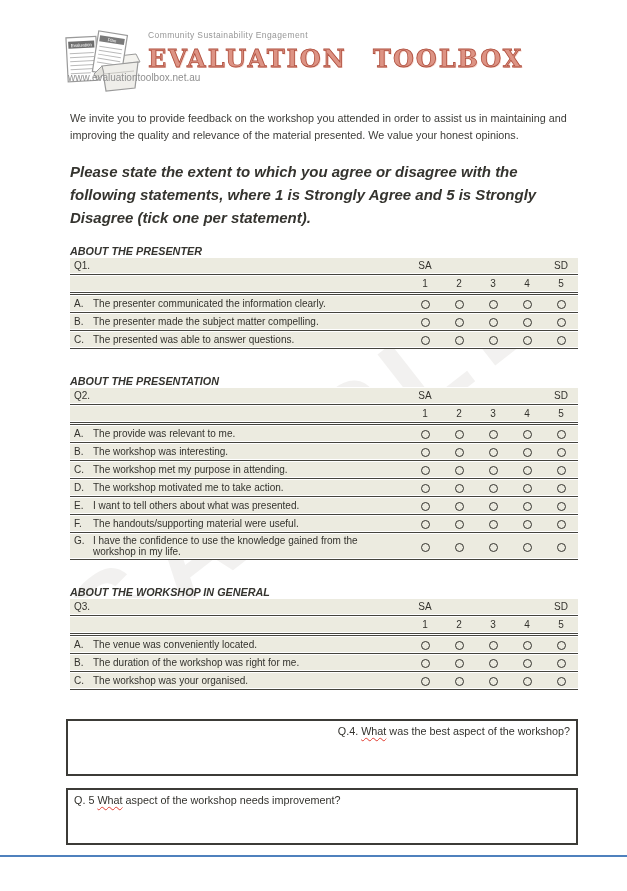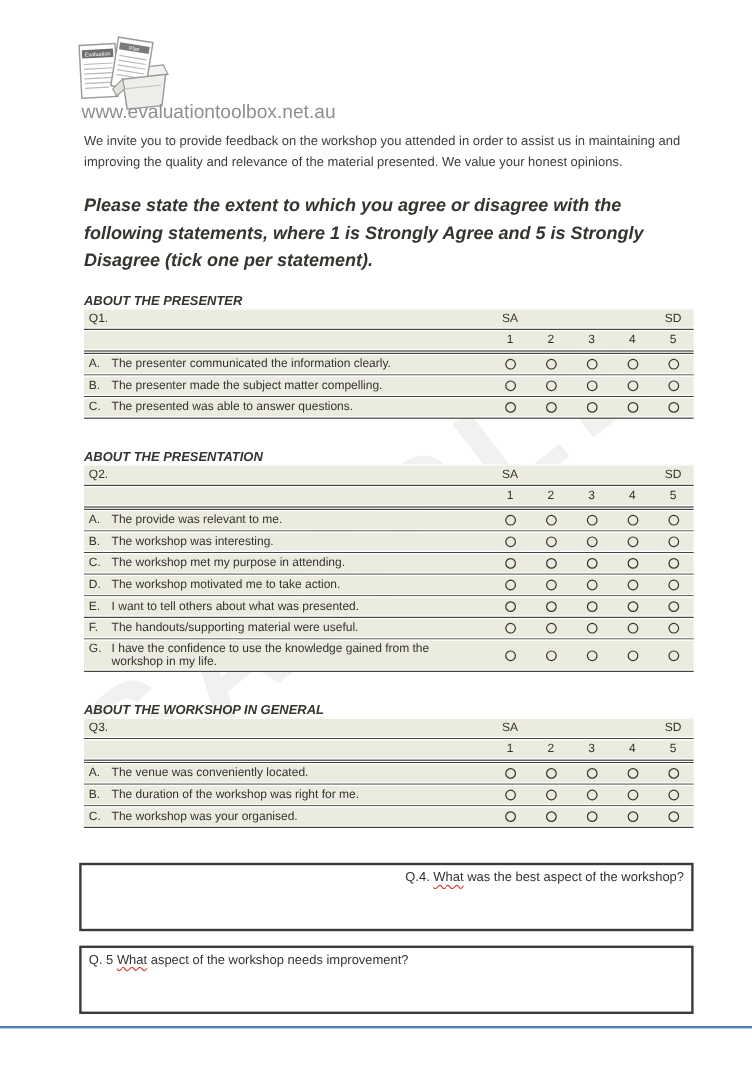--- a/index.html
+++ b/index.html
@@ -20,21 +20,21 @@
   .logo-svg { position:absolute; left:-6px; top:0; }
   .brand-block { position:absolute; left:78px; top:2px; white-space:nowrap; }
   .tagline { font-size:8.5px; color:#979797; letter-spacing:0.4px; }
   .brand {
     margin-top:4px; font-family:"DejaVu Serif", serif; font-weight:bold;
     font-size:24px; letter-spacing:2px; word-spacing:16px;
     color:var(--brand-fill,#dd9384);
     -webkit-text-stroke:0.8px var(--brand-outline,#b0503f);
     text-shadow:1px 1px 0 rgba(243,206,196,0.95);
   }
-  .url { position:absolute; left:-2px; top:57px; font-size:16px; color:#8f8f8f; }
+  .url { position:absolute; left:-2px; top:44px; font-size:10px; color:#8f8f8f; }
 
   
   h1.title {
     font-family:"Liberation Serif", serif; font-size:16.5px; font-weight:bold;
     color:var(--title-blue,#365f91); margin:19px 0 0 0;
   }
   p.intro { font-size:10.8px; line-height:1.6; margin:6px 0 0 0; }
   p.note  { font-size:10.8px; text-align:center; margin:12px 0 0 0; }
   p.instr { font-size:15px; font-weight:bold; font-style:italic; line-height:1.55; margin:15px 0 0 0; color:#35342f; }
   h2.sect { font-size:10.8px; font-weight:bold; font-style:italic; margin:26px 0 0 0; color:#35342f; }
@@ -110,20 +110,24 @@
             <line x1="34" y1="28" x2="57" y2="28"></line>
               <line x1="34" y1="32" x2="57" y2="32"></line>
             <line x1="34" y1="36" x2="53" y2="36"></line>
           </g>
         </g>
 
         <path d="M38 38 L74 34 L71 60 L42 63 Z" fill="#efeeea" stroke="#9a9a9a" stroke-width="1.2"></path>
         <path d="M38 38 L30 46 L33 52 L40 46 Z" fill="#e3e2dd" stroke="#9a9a9a" stroke-width="1"></path>
         <line x1="40" y1="46" x2="70" y2="43" stroke="#c9c8c3" stroke-width="1"></line>
       </svg>
+      <div class="brand-block">
+        <div class="tagline">Community Sustainability Engagement</div>
+        <div class="brand">EVALUATION TOOLBOX</div>
+      </div>
       <div class="url">www.evaluationtoolbox.net.au</div>
     </div>
 
     <p class="intro">We invite you to provide feedback on the workshop you attended in order to assist us in maintaining and improving the quality and relevance of the material presented. We value your honest opinions.</p>
     <p class="instr">Please state the extent to which you agree or disagree with the following statements, where 1 is Strongly Agree and 5 is Strongly Disagree (tick one per statement).</p>
 
     <h2 class="sect first">ABOUT THE PRESENTER</h2>
     <div class="qtable">
         <div class="trow">
           <div class="cell lbl">Q1.</div>

